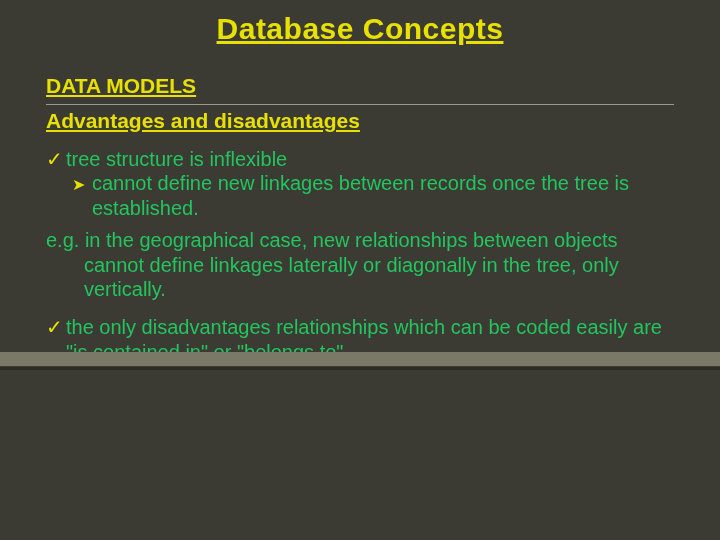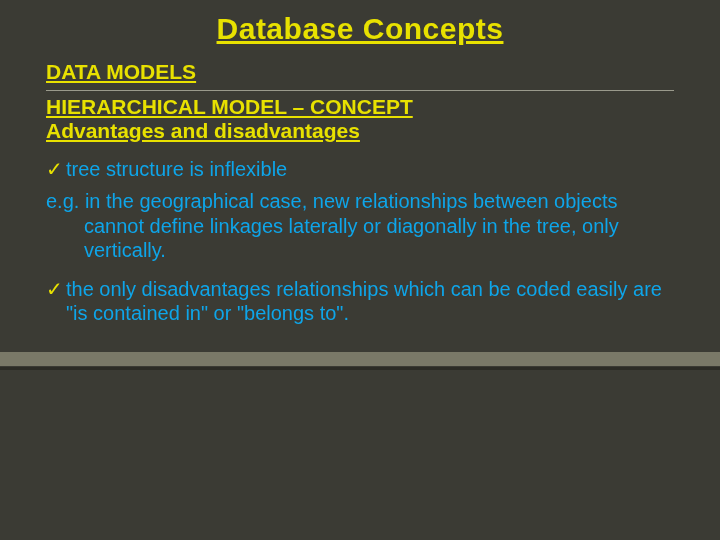--- a/index.html
+++ b/index.html
@@ -25,42 +25,42 @@
     color: #e8e100;
     text-decoration: underline;
     padding-top: 12px;
     letter-spacing: 0.5px;
   }
   .h2 {
     font-weight: 700;
     font-size: 21px;
     color: #e8e100;
     text-decoration: underline;
-    margin-top: 14px;
+    margin-top: 28px;
   }
   .rule {
     border: none;
     border-top: 1px solid #9a9a8c;
     margin: 6px 0 4px 0;
   }
   .h3 {
     font-weight: 700;
     font-size: 21px;
     color: #e8e100;
     text-decoration: underline;
   }
   .h4 {
     font-weight: 700;
     font-size: 21px;
     color: #e8e100;
     text-decoration: underline;
   }
   .body {
     font-size: 20px;
-    color: #0ea5e9;
+    color: #22c55e;
     line-height: 1.22;
   }
   .bullet-row {
     display: flex;
     margin-top: 14px;
   }
   .bullet-row.tight { margin-top: 0; }
   .bullet-sym {
     flex: 0 0 auto;
     width: 20px;
@@ -100,31 +100,34 @@
 </style>
 </head>
 <body>
 
 <div class="slide">
 
   <div class="title">Database Concepts</div>
 
   <div class="h2">DATA MODELS</div>
   <hr class="rule">
-  <div class="h3">HIERARCHICAL MODEL – CONCEPT</div>
 
   <div class="h4">Advantages and disadvantages</div>
 
   <div class="body">
 
     <div class="bullet-row">
       <span class="bullet-sym check"></span>
       <span class="bullet-text">tree structure is inflexible</span>
     </div>
 
+    <div class="bullet-row tight">
+      <span class="bullet-sym indent1 arrow"></span>
+      <span class="bullet-text">cannot define new linkages between records once the tree is established.</span>
+    </div>
 
     <div class="para">
       <span class="hang">e.g. in the geographical case, new relationships between objects cannot define linkages laterally or diagonally in the tree, only vertically.</span>
     </div>
 
     <div class="bullet-row">
       <span class="bullet-sym check"></span>
       <span class="bullet-text">the only disadvantages relationships which can be coded easily are "is contained in" or "belongs to".</span>
     </div>
 

